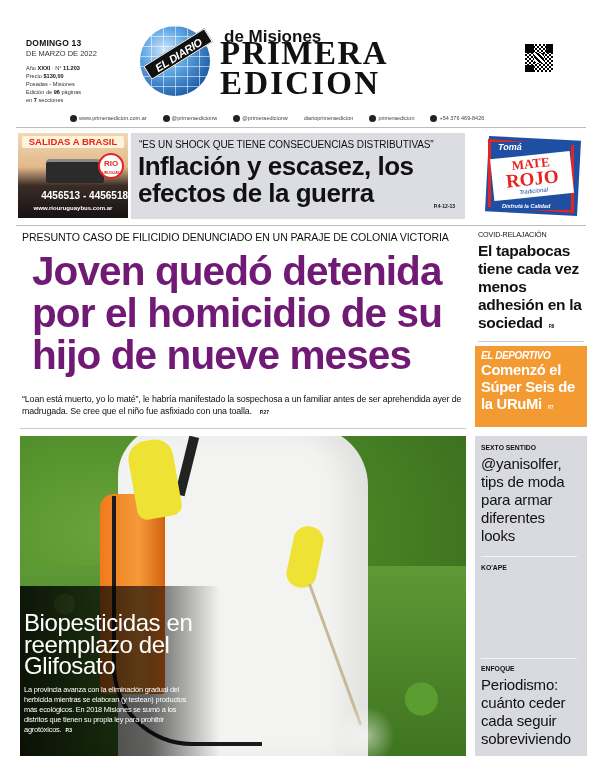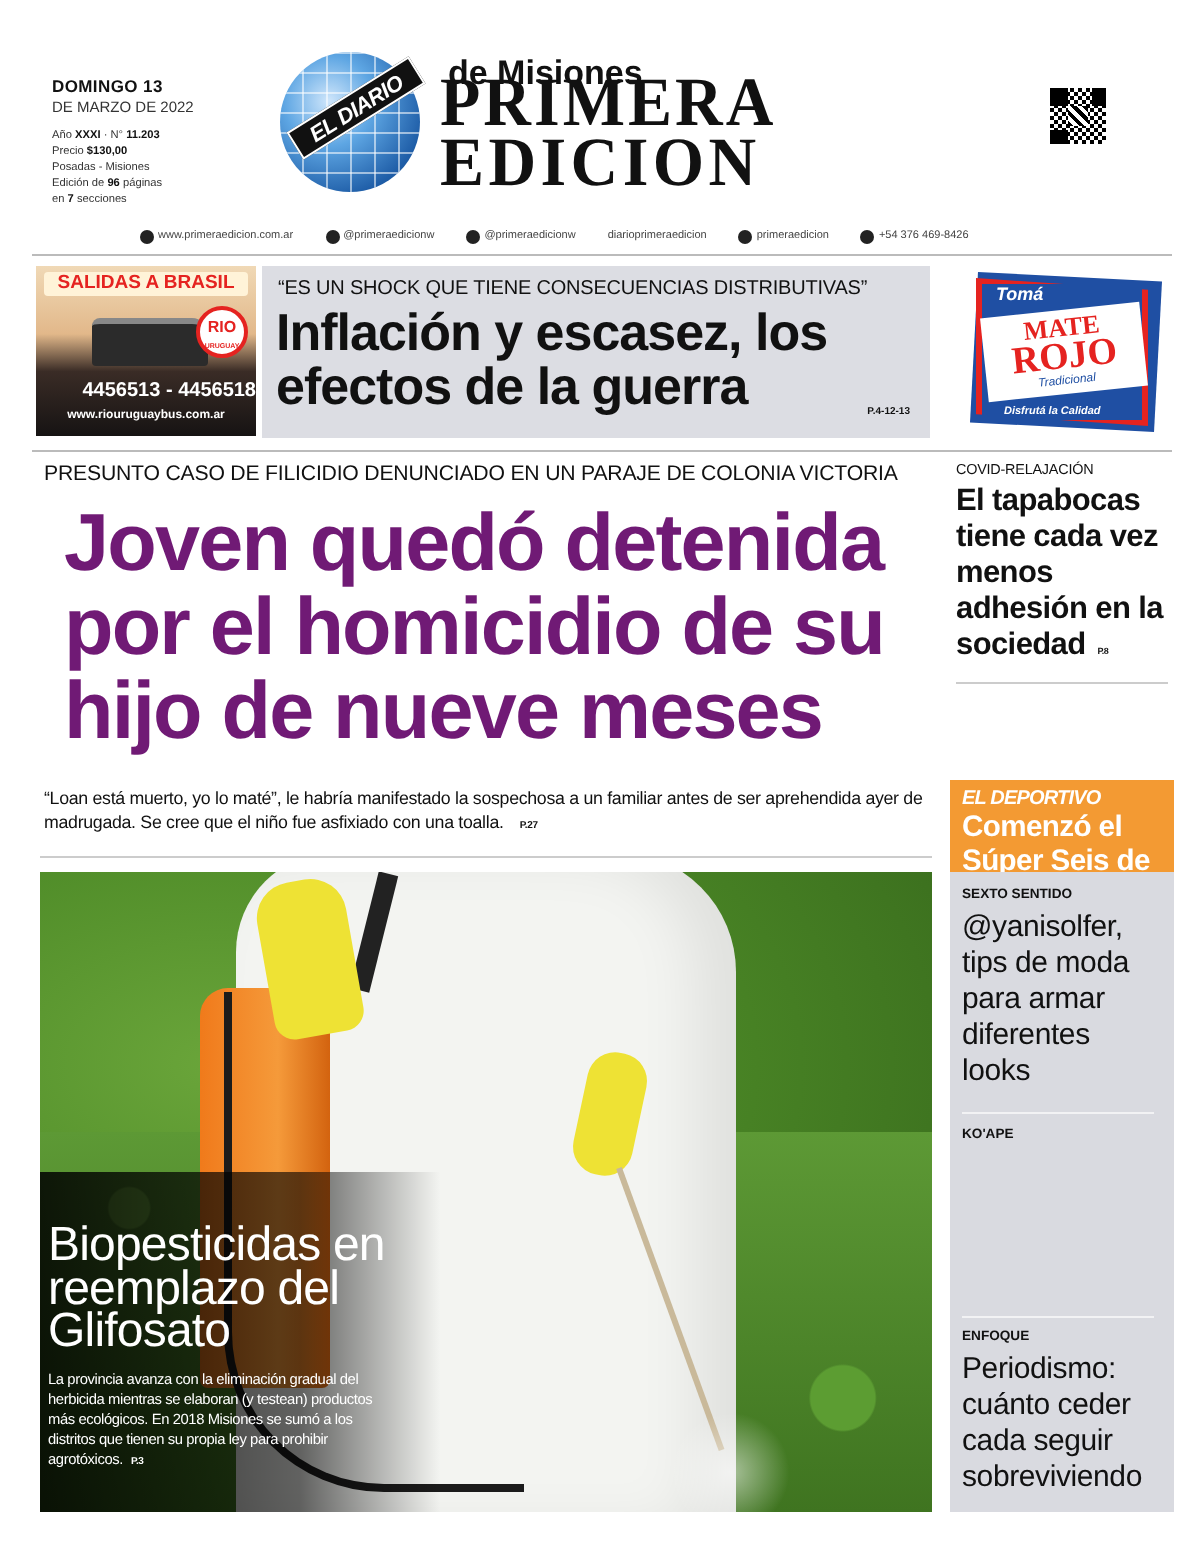--- a/index.html
+++ b/index.html
@@ -123,21 +123,21 @@
   .photo-page { font-size: 5px; font-weight: bold; margin-left: 4px; }
 
   
   .side-covid { position: absolute; left: 478px; top: 230px; width: 106px; }
   .side-kicker { font-size: 7.2px; color: #111; font-weight: bold; letter-spacing: -0.1px; }
   .side-covid .side-kicker { font-weight: normal; }
   .side-head-bold { margin-top: 3px; font-size: 15.5px; line-height: 18px; font-weight: bold; color: #111; letter-spacing: -0.3px; }
   .side-page { font-size: 4.5px; font-weight: bold; margin-left: 6px; }
   .side-rule { position: absolute; left: 478px; top: 341px; width: 106px; height: 1px; background: #ccc; }
 
-  .side-sport { position: absolute; left: 475px; top: 346px; width: 112px; height: 81px; background: #f39a33; padding: 4px 6px; margin-top: 44px; }
+  .side-sport { position: absolute; left: 475px; top: 346px; width: 112px; height: 81px; background: #f39a33; padding: 4px 6px; }
   .sport-kicker { font-size: 10px; font-weight: bold; font-style: italic; color: #fff; letter-spacing: -0.4px; }
   .sport-head { margin-top: 1px; font-size: 14.8px; line-height: 17px; font-weight: bold; color: #fff; letter-spacing: -0.3px; }
 
   .side-grey { position: absolute; left: 475px; top: 436px; width: 112px; height: 320px; background: #d9dae0; }
   .grey-block { position: absolute; left: 6px; width: 100px; }
   .grey-kicker { font-size: 6.8px; font-weight: bold; color: #111; }
   .grey-head { margin-top: 4px; font-size: 15px; line-height: 18px; color: #111; letter-spacing: -0.2px; }
   .grey-rule { position: absolute; left: 6px; width: 96px; height: 1px; background: #f2f2f4; }
 </style>
 </head>

